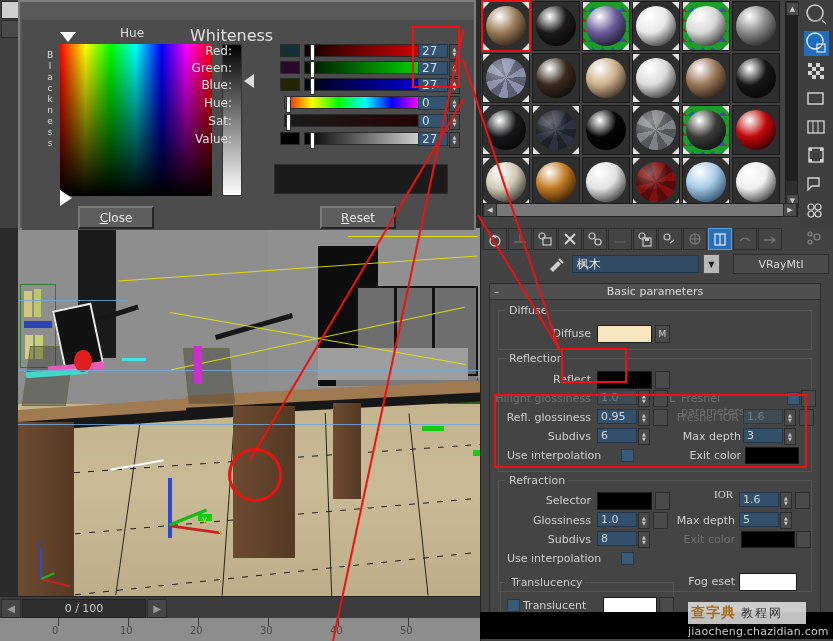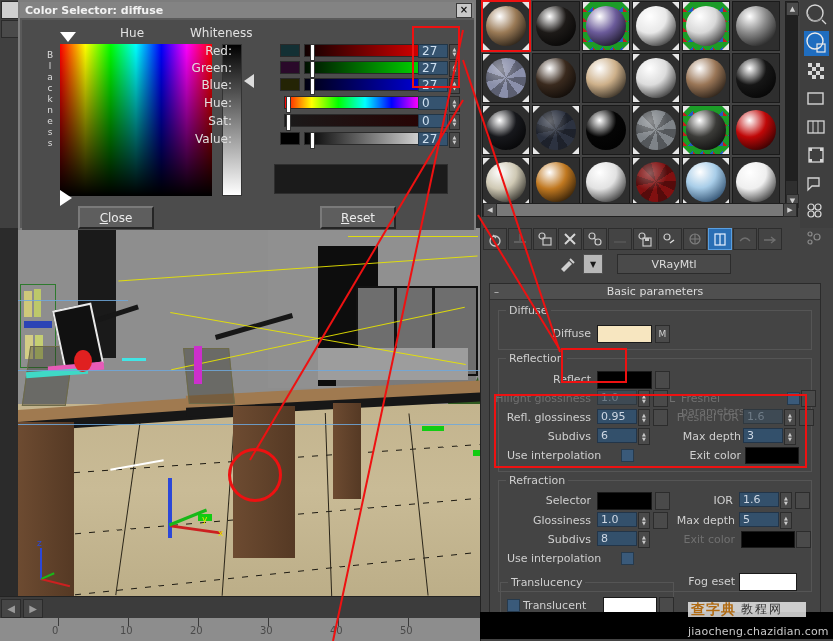--- a/index.html
+++ b/index.html
@@ -54,21 +54,21 @@
   #rulerstrip .rlab{position:absolute;top:7px;font-size:10px;color:#4a4a4a;}
 
   
   #wm-left{position:absolute;left:0;top:612px;width:300px;height:27px;background:#000;
      display:flex;align-items:center;gap:4px;padding-left:6px;box-sizing:border-box;}
   #wm-left .swirl{width:17px;height:17px;border-radius:50%;
      background:radial-gradient(circle at 60% 40%,#7fd0ff,#1775c8);position:relative;}
   #wm-left .wmtxt{color:#fff;font-size:13px;letter-spacing:.3px;}
   #wm-left .at{color:#3ba7ee;font-size:13px;}
   #wm-right{position:absolute;left:480px;top:612px;width:353px;height:27px;background:#000;}
-  #wm-badge{position:absolute;left:688px;top:602px;width:118px;height:15px;
+  #wm-badge{position:absolute;left:688px;top:602px;width:118px;height:22px;
      background:rgba(235,235,235,.82);display:flex;align-items:center;}
   #wm-badge .cz{color:#b06a12;font-weight:bold;font-size:14px;padding-left:3px;letter-spacing:1px;}
   #wm-badge .jc{color:#333;font-size:12px;padding-left:5px;letter-spacing:2px;}
   #wm-url{position:absolute;left:688px;top:625px;color:#c9c9c9;font-size:11px;letter-spacing:.2px;}
 
   
   #me-pane{position:absolute;left:480px;top:0;width:353px;height:641px;background:#434343;
            border-left:1px solid #222;}
   #slots{position:absolute;left:482px;top:1px;width:300px;height:208px;display:grid;
          grid-template-columns:repeat(6,50px);grid-template-rows:repeat(4,52px);}
@@ -143,21 +143,21 @@
   
   #cs{position:absolute;left:18px;top:0;width:458px;height:230px;background:#5a5a5a;
       border:2px solid #7d7d7d;box-sizing:border-box;z-index:30;}
   #cs-title{height:16px;background:#838383;display:flex;align-items:center;
       justify-content:space-between;padding:0 2px 0 5px;}
   #cs-title .t{font-size:11px;font-weight:bold;color:#f2f2f2;}
   #cs-close{width:14px;height:13px;background:#c9c9c9;border:1px solid #3a3a3a;color:#111;
       font-size:10px;line-height:11px;text-align:center;font-weight:bold;}
   #cs-body{position:absolute;left:2px;top:18px;width:452px;height:210px;background:#4c4c4c;}
   #hue-label{position:absolute;left:98px;top:6px;font-size:12px;color:#e2e2e2;}
-  #white-label{position:absolute;left:168px;top:6px;font-size:12px;color:#e2e2e2;text-align:right;}
+  #white-label{position:absolute;left:168px;top:6px;font-size:16px;color:#e2e2e2;text-align:right;}
   #hsquare{position:absolute;left:38px;top:24px;width:152px;height:152px;
       background:
         linear-gradient(to bottom, rgba(0,0,0,0) 0%, #000 100%),
         linear-gradient(to right,#f00,#ff0,#0f0,#0ff,#00f,#f0f,#f00);}
   #blackness{position:absolute;left:22px;top:30px;width:12px;font-size:9px;color:#dedede;
       line-height:11px;text-align:center;}
   #whitebar{position:absolute;left:200px;top:24px;width:20px;height:152px;
       background:linear-gradient(to bottom,#000,#fff);border:1px solid #333;box-sizing:border-box;}
   .cs-marker{position:absolute;width:0;height:0;border-style:solid;}
   #cs-swatchbox{position:absolute;left:252px;top:144px;width:172px;height:28px;background:#232323;
@@ -280,20 +280,21 @@
              transform:rotate(-24deg);transform-origin:0 0;"></div>
         <div style="position:absolute;left:9px;top:0px;font-size:9px;color:#2b47d8;">z</div>
       </div>
 
       <div style="position:absolute;left:92px;top:236px;width:54px;height:2px;background:#fff;
            transform:rotate(-10deg);"></div>
     </div>
 
     <div id="timebar">
       <div class="arrowbtn">◀</div>
+      <div id="timefield">0 / 100</div>
       <div class="arrowbtn">▶</div>
     </div>
 
     <div id="rulerstrip">
       <div class="rtick" style="left:58px;"></div>
         <div class="rlab" style="left:52px;">0</div>
       <div class="rtick" style="left:128px;"></div>
         <div class="rlab" style="left:120px;">10</div>
       <div class="rtick" style="left:198px;"></div>
         <div class="rlab" style="left:190px;">20</div>
@@ -595,20 +596,21 @@
   </div>
 
   <div id="me-namerow">
     <div style="width:70px;"></div>
     <div id="eyedrop">
       <svg width="22" height="18" viewBox="0 0 22 18">
         <path d="M4 14 l8 -8 l3 3 l-8 8 z" fill="#cfcfcf"></path>
         <path d="M13 4 l4 4" stroke="#cfcfcf" stroke-width="2"></path>
       </svg>
     </div>
+    <div id="matname">枫木</div>
     <div id="matname-arrow">▼</div>
     <div style="width:6px;"></div>
     <div id="mattype">VRayMtl</div>
   </div>
 
   <div id="rollout">
     <div class="roll-head">
       <span class="minus">–</span>
       <span>Basic parameters</span>
     </div>
@@ -677,21 +679,21 @@
       <div class="swatch" id="refl-exit-swatch" style="left: 246px; top: 88px; width: 52px; height: 15px; background: rgb(0, 0, 0);"></div>
     </div>
 
     <div class="group" style="left:8px;top:196px;width:314px;height:112px;">
       <span class="group-title">Refraction</span>
 
       <span class="lbl" style="left:0px;top:13px;width:92px;">Selector</span>
       <div class="swatch" id="refract-swatch" style="left: 98px; top: 11px; width: 53px; height: 16px; background: rgb(0, 0, 0);"></div>
       <div class="mapbtn dim" style="left:156px;top:11px;height:16px;"></div>
 
-      <span class="lbl" style="left:176px;top:13px;width:58px;">IOR</span>
+      <span class="lbl" style="left:176px;top:7px;width:58px;font-family:Liberation Serif, serif;">IOR</span>
       <div class="numfld" style="left:240px;top:11px;width:40px;">1.6</div>
       <div class="spin" style="left:281px;top:11px;">
           <span>▲</span>
           <span>▼</span>
         </div>
       <div class="mapbtn dim" style="left:296px;top:11px;"></div>
 
       <span class="lbl" style="left:8px;top:33px;width:84px;">Glossiness</span>
       <div class="numfld" style="left:98px;top:31px;width:40px;">1.0</div>
       <div class="spin" style="left:139px;top:31px;">
@@ -731,24 +733,20 @@
       <span class="lbl" style="left:22px;top:16px;width:76px;text-align:left;">Translucent</span>
       <div class="swatch" id="translucent-swatch" style="left: 102px; top: 14px; width: 52px; height: 16px; background: rgb(255, 255, 255);"></div>
       <div class="mapbtn dim" style="left:158px;top:14px;height:16px;"></div>
     </div>
   </div>
 
   <div class="hiliteframe" style="left:561px;top:348px;width:66px;height:35px;"></div>
   <div class="hiliteframe" style="left:494px;top:394px;width:313px;height:74px;"></div>
 
   <div id="cs">
-    <div id="cs-title">
-      <span class="t">Color Selector: diffuse</span>
-      <span id="cs-close">×</span>
-    </div>
 
     <div id="cs-body">
       <span id="hue-label">Hue</span>
       <span id="white-label">Whiteness</span>
 
       <div id="blackness">
         B<br>l<br>a<br>c<br>k<br>n<br>e<br>s<br>s
       </div>
 
       <div id="hsquare"></div>

